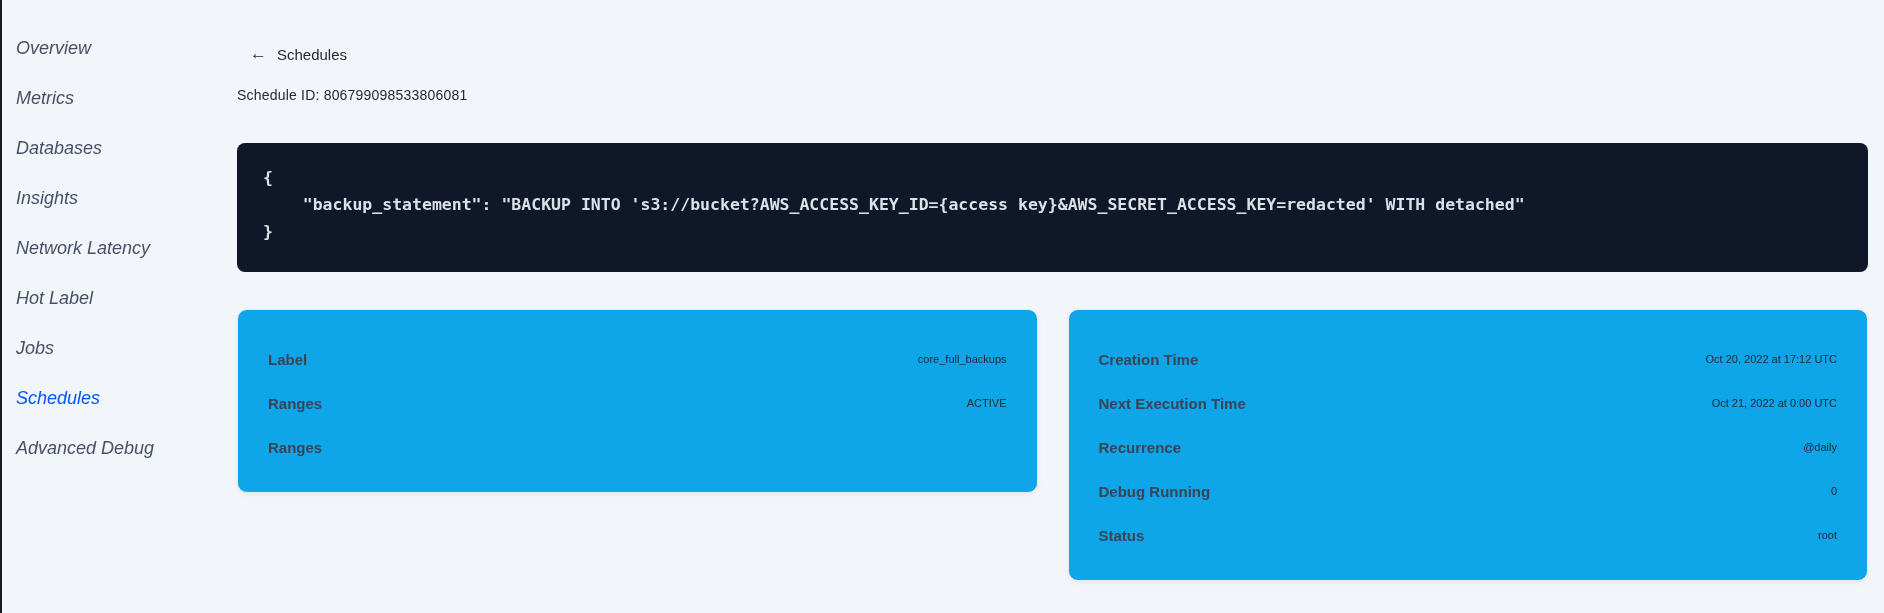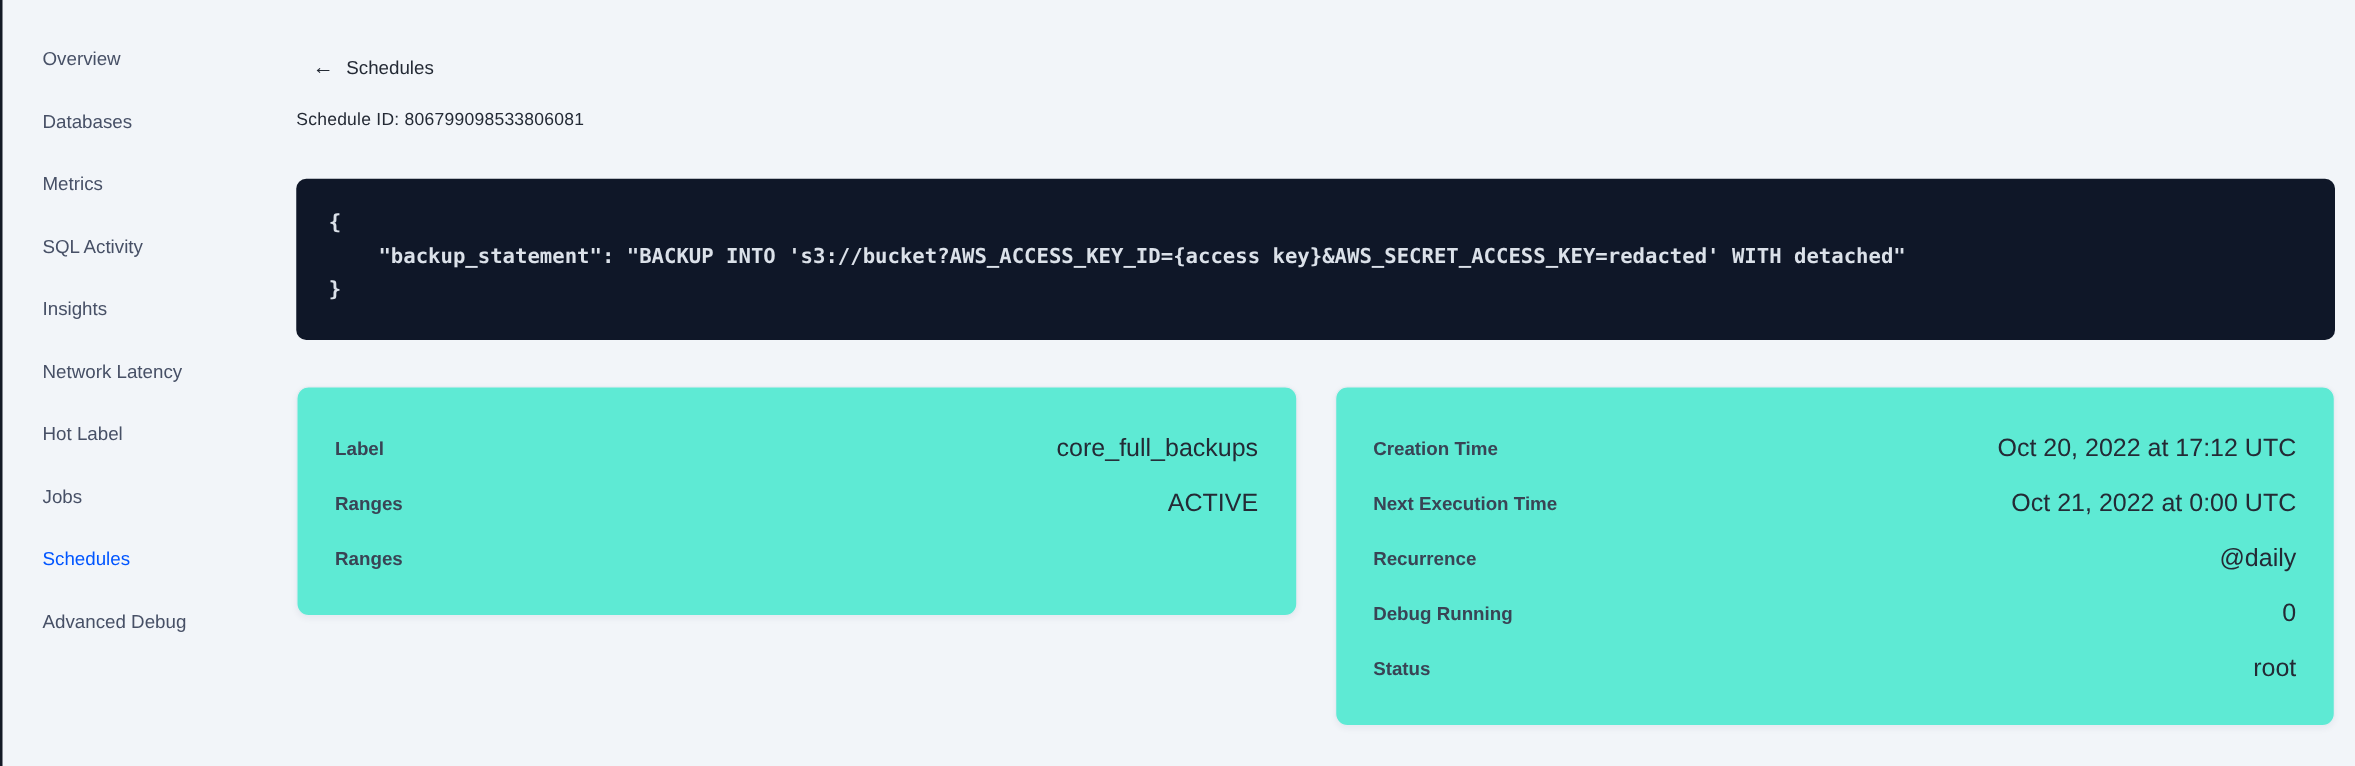--- a/index.html
+++ b/index.html
@@ -13,23 +13,23 @@
   }
   .edge-strip {
     position:absolute; left:0; top:0; width:2px; height:613px;
     background:var(--edge, #141a26);
   }
   
   .sidebar {
     position:absolute; left:2px; top:0; width:210px; padding-top:23px;
   }
   .sidebar-item {
-    height:50px; line-height:50px; padding-left:32px;
-    font-size:15px; color:var(--nav-text, #475066);
-    cursor:pointer; white-space:nowrap;
+    height:50px; line-height:50px; padding-left:14px;
+    font-size:18px; color:var(--nav-text, #475066);
+    cursor:pointer; white-space:nowrap;font-style:italic;
   }
   .sidebar-item.active { color:var(--accent, #0055ff); }
   
   .main {
     position:absolute; left:237px; top:0; width:1631px;
   }
   .back-link {
     margin-top:46px; margin-left:13px;
     display:flex; align-items:center; gap:10px;
     width:max-content; cursor:pointer;
@@ -56,55 +56,52 @@
     color:var(--code-fg, #dbe1e9);
     white-space:pre;
   }
   
   .cards {
     margin-top:37px;
     display:flex; gap:30px; align-items:flex-start;
   }
   .card {
     flex:1;
-    background:#5eead4;
+    background:#0ea5e9;
     border:1px solid var(--card-border, #e7ecf2);
     border-radius:10px;
     box-shadow:0 2px 5px rgba(28,42,70,0.05);
     padding:27px 30px 23px 30px;
   }
   .kv-row {
     display:flex; justify-content:space-between; align-items:center;
     height:44px;
   }
   .kv-label { font-size:15px; font-weight:700; color:var(--label-color, #394455); }
-  .kv-value { font-size:20px; color:var(--text-dark, #242a35); text-align:right; }
+  .kv-value { font-size:11px; color:var(--text-dark, #242a35); text-align:right; }
 </style>
 </head>
 <body>
 
 <div class="edge-strip"></div>
 
 <nav class="sidebar">
 
     <div class="sidebar-item">
       <span>Overview</span>
     </div>
 
     <div class="sidebar-item">
-      <span>Databases</span>
-    </div>
-
-    <div class="sidebar-item">
       <span>Metrics</span>
     </div>
 
     <div class="sidebar-item">
-      <span>SQL Activity</span>
+      <span>Databases</span>
     </div>
+
 
     <div class="sidebar-item">
       <span>Insights</span>
     </div>
 
     <div class="sidebar-item">
       <span>Network Latency</span>
     </div>
 
     <div class="sidebar-item">

